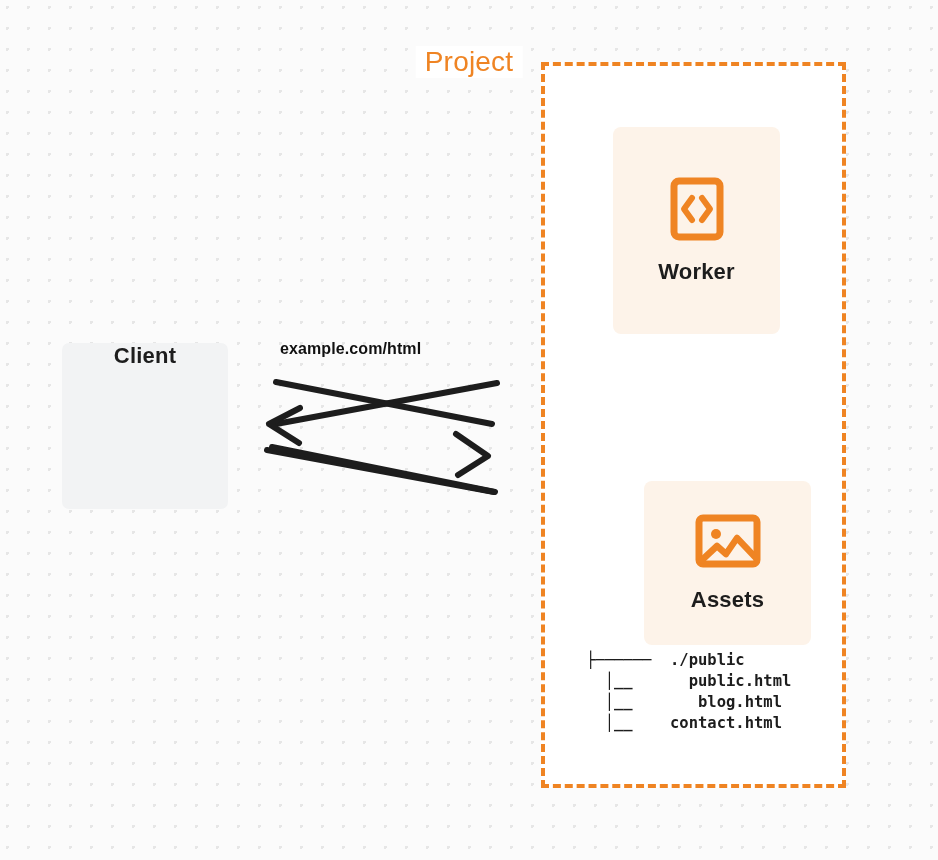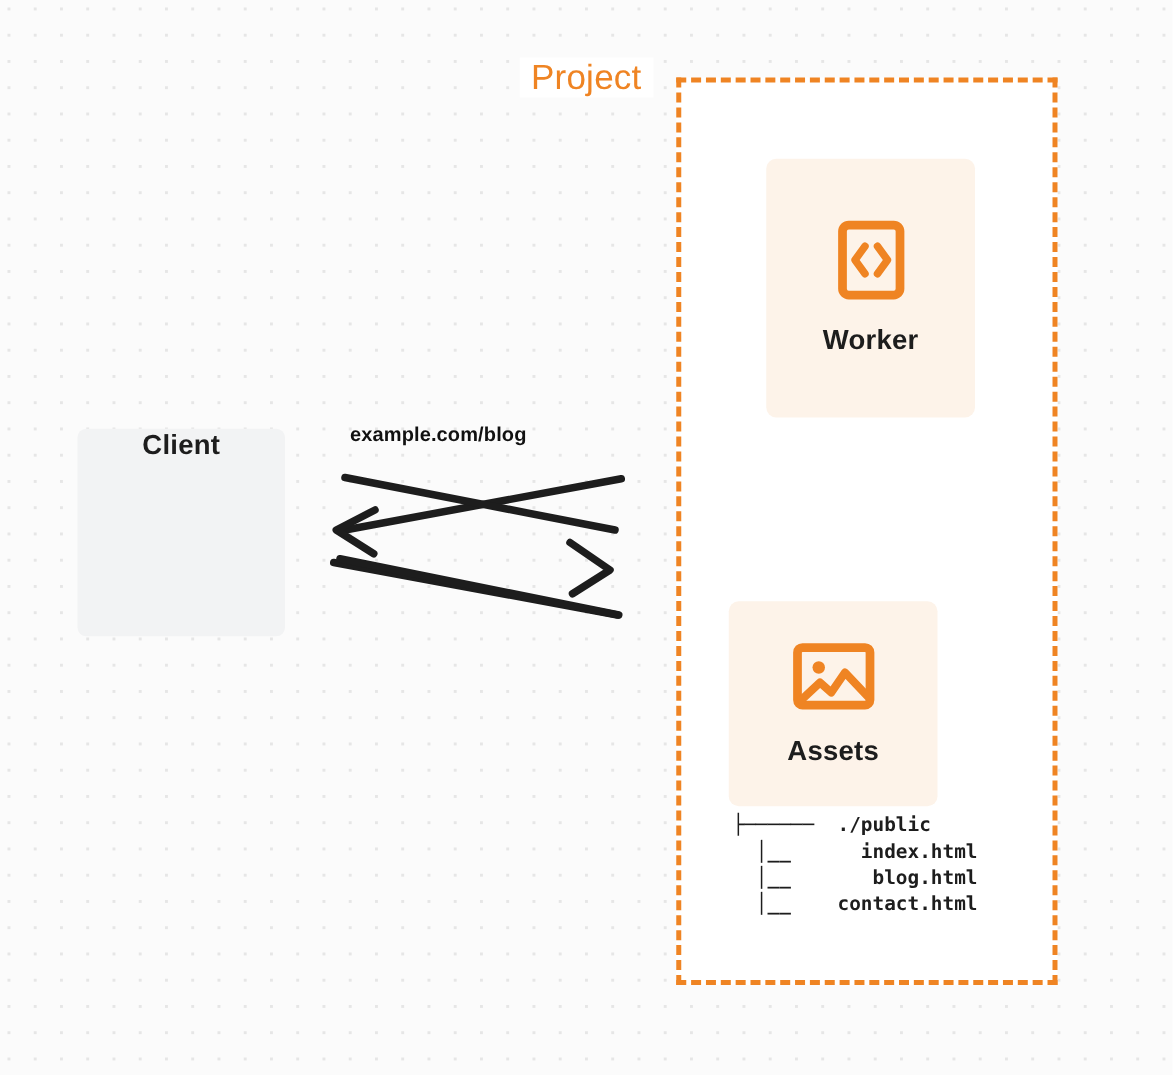--- a/index.html
+++ b/index.html
@@ -98,21 +98,21 @@
     flex-direction: column;
     align-items: center;
     justify-content: center;
   }
   .card-worker {
     left: 613px;
     top: 127px;
     height: 207px;
   }
   .card-assets {
-    left: 583px;
+    left: 644px;
     top: 481px;
     height: 164px;
   }
   .card-icon {
     display: block;
     margin-bottom: 14px;
   }
   .card-label {
     font-size: 22px;
     font-weight: bold;
@@ -135,21 +135,21 @@
 </style>
 </head>
 <body>
 
 <div id="canvas">
 
   <div class="client-box">
     <span class="client-label">Client</span>
   </div>
 
-  <div class="request-label">example.com/blog</div>
+  <div class="request-label">example.com/html</div>
 
   <svg class="arrow-layer" viewBox="0 0 938 860" xmlns="http://www.w3.org/2000/svg">
 
     <g>
       <line x1="497" y1="383" x2="276" y2="424" stroke="#1d1d1d" stroke-width="6" stroke-linecap="round"></line>
       <polyline points="300,408 269,424 299,443" fill="none" stroke="#1d1d1d" stroke-width="6" stroke-linecap="round" stroke-linejoin="round"></polyline>
     </g>
 
     <g>
       <line x1="267" y1="450" x2="494" y2="492" stroke="#1d1d1d" stroke-width="6" stroke-linecap="round"></line>
@@ -193,17 +193,17 @@
       <svg width="66" height="56" viewBox="0 0 66 56" xmlns="http://www.w3.org/2000/svg">
         <rect x="4" y="5" width="58" height="46" rx="4" ry="4" fill="none" stroke="#ef8423" stroke-width="7"></rect>
         <circle cx="21" cy="21" r="5" fill="#ef8423"></circle>
         <polyline points="7,47 22,33 31,41 42,25 60,44" fill="none" stroke="#ef8423" stroke-width="6.5" stroke-linecap="round" stroke-linejoin="round"></polyline>
       </svg>
     </span>
     <span class="card-label">Assets</span>
   </div>
 
   <div class="file-tree">├──────  ./public
-  │__      index.html
+  │__      public.html
   │__       blog.html
   │__    contact.html</div>
 
 </div>
 
 </body></html>

